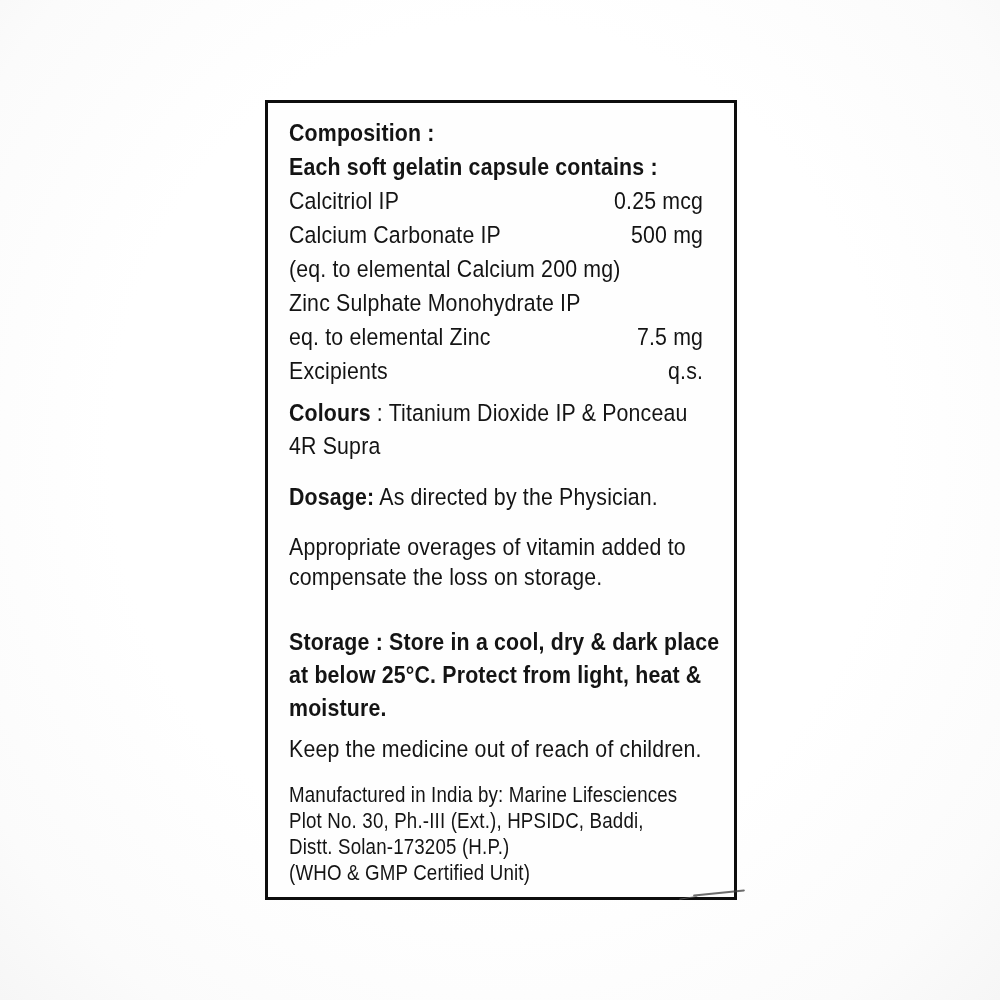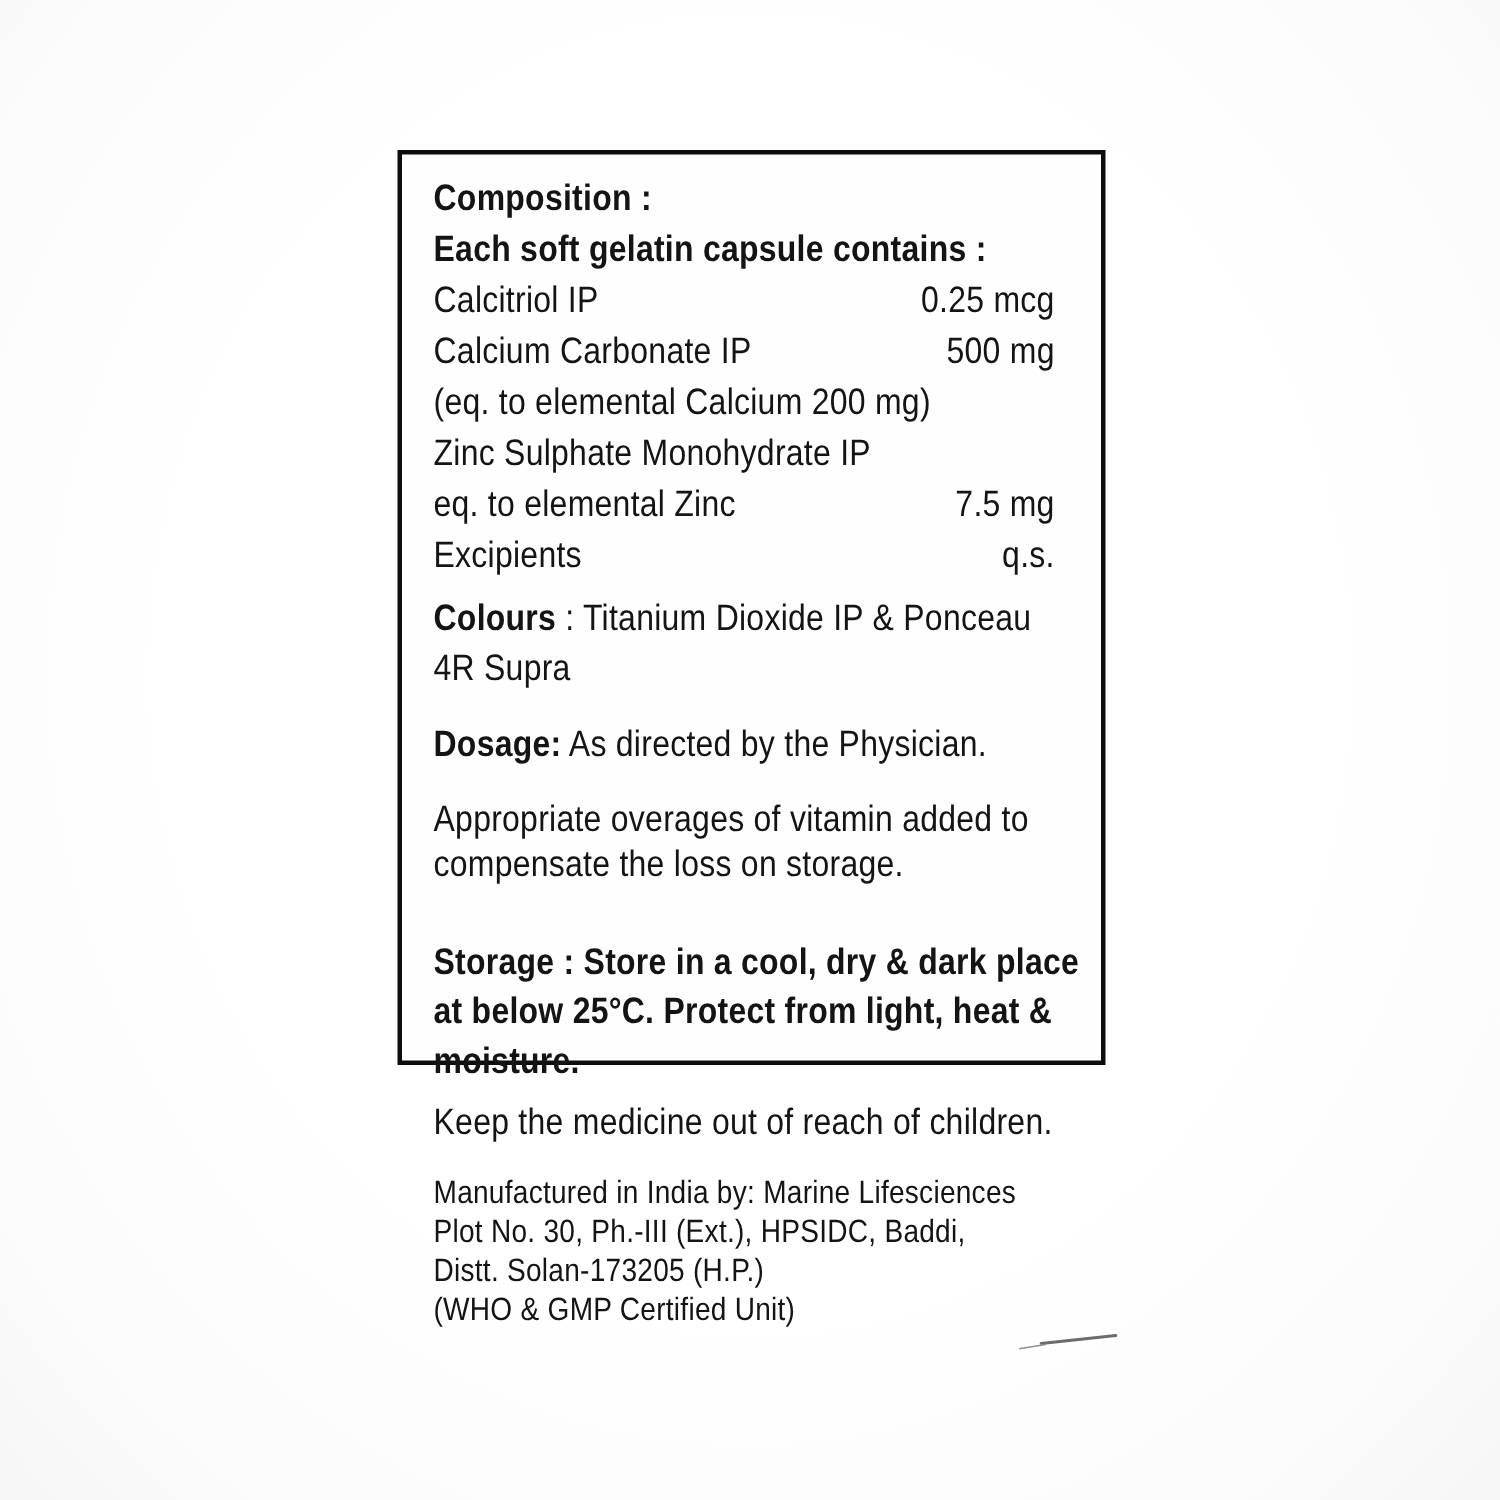--- a/index.html
+++ b/index.html
@@ -18,21 +18,21 @@
   .photo-bg {
     position: absolute;
     inset: 0;
     background: radial-gradient(ellipse at 50% 45%, #ffffff 55%, #fbfbfb 85%, #f6f6f6 100%);
   }
   .label-box {
     position: absolute;
     left: 265px;
     top: 100px;
     width: 472px;
-    height: 610px;
+    height: 800px;
     box-sizing: border-box;
     border: 3px solid #0d0d0d;
     background: #fefefe;
   }
   .label-content {
     position: absolute;
     left: 21px;
     top: 13px;
     width: 510px;
     transform: scaleX(0.87);

